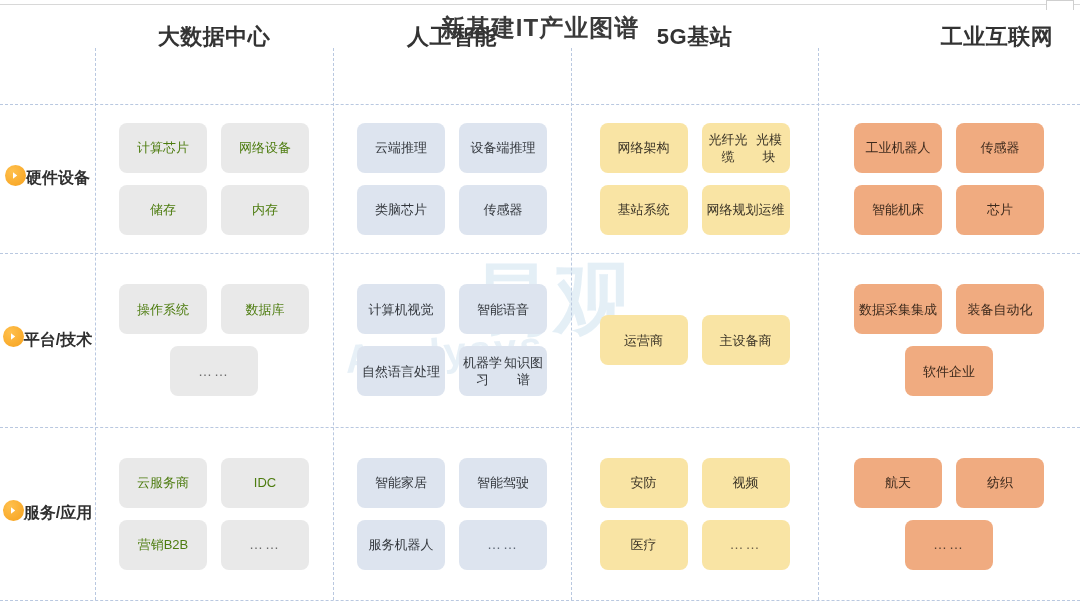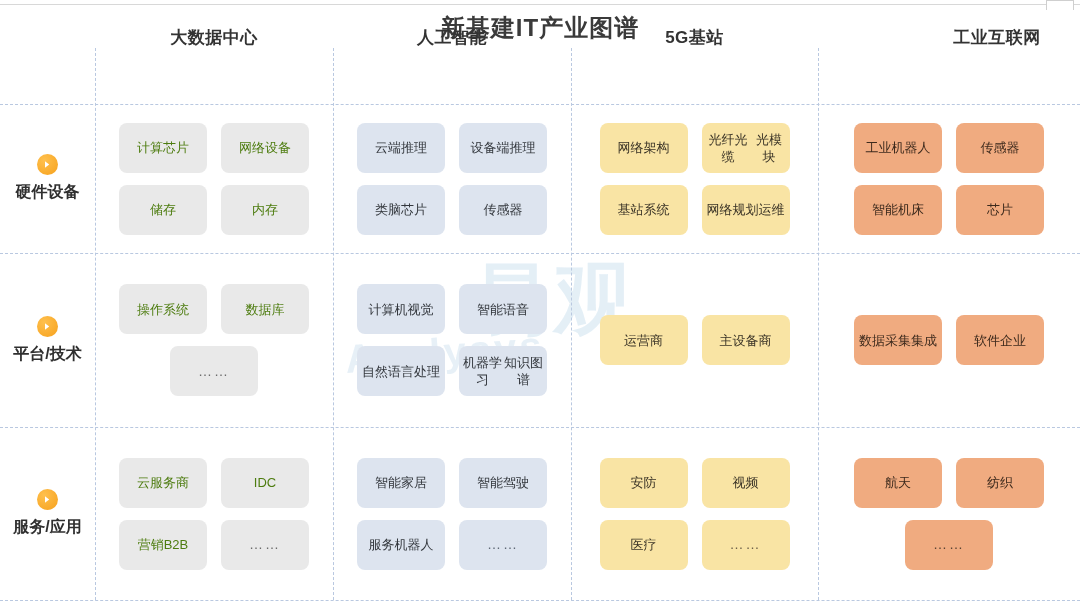--- a/index.html
+++ b/index.html
@@ -60,28 +60,28 @@
   }
   .hline {
     position: absolute; left: 0; width: 100%; height: 0;
     border-top: 1px dashed #b9c8e0;
   }
 
   
   .col-head {
     position: absolute; top: 20px; height: 34px;
     display: flex; align-items: center; justify-content: center;
-    font-size: 17px; font-weight: 700; color: #333;
+    font-size: 22px; font-weight: 700; color: #333;
     letter-spacing: .5px;
   }
 
   
   .row-label {
     position: absolute; left: 0; width: 95px;
-    display: flex; flex-direction: column;
+    display: flex; flex-direction: row;
     align-items: center; justify-content: center;
   }
   .row-icon {
     width: 21px; height: 21px; border-radius: 50%;
     background: radial-gradient(circle at 35% 30%, #ffc04d, #f6a11d);
     display: flex; align-items: center; justify-content: center;
     margin-bottom: 7px;
   }
   .row-icon svg { display: block; }
   .row-label-text {
@@ -262,20 +262,23 @@
         </div>
         <div class="chip yellow">
           <span class="two">主设备商</span>
         </div>
       </div>
       <div class="cell" style="left: 818px; width: 262px; top: 253px; height: 174px;">
         <div class="chip orange">
           <span class="two">数据采集集成</span>
         </div>
         <div class="chip orange">
+          <span class="two">装备自动化</span>
+        </div>
+        <div class="chip orange">
           <span class="two">软件企业</span>
         </div>
       </div>
       <div class="cell" style="left: 95px; width: 238px; top: 427px; height: 173px;">
         <div class="chip gray">
           <span class="two">云服务商</span>
         </div>
         <div class="chip gray">
           <span class="two">IDC</span>
         </div>

